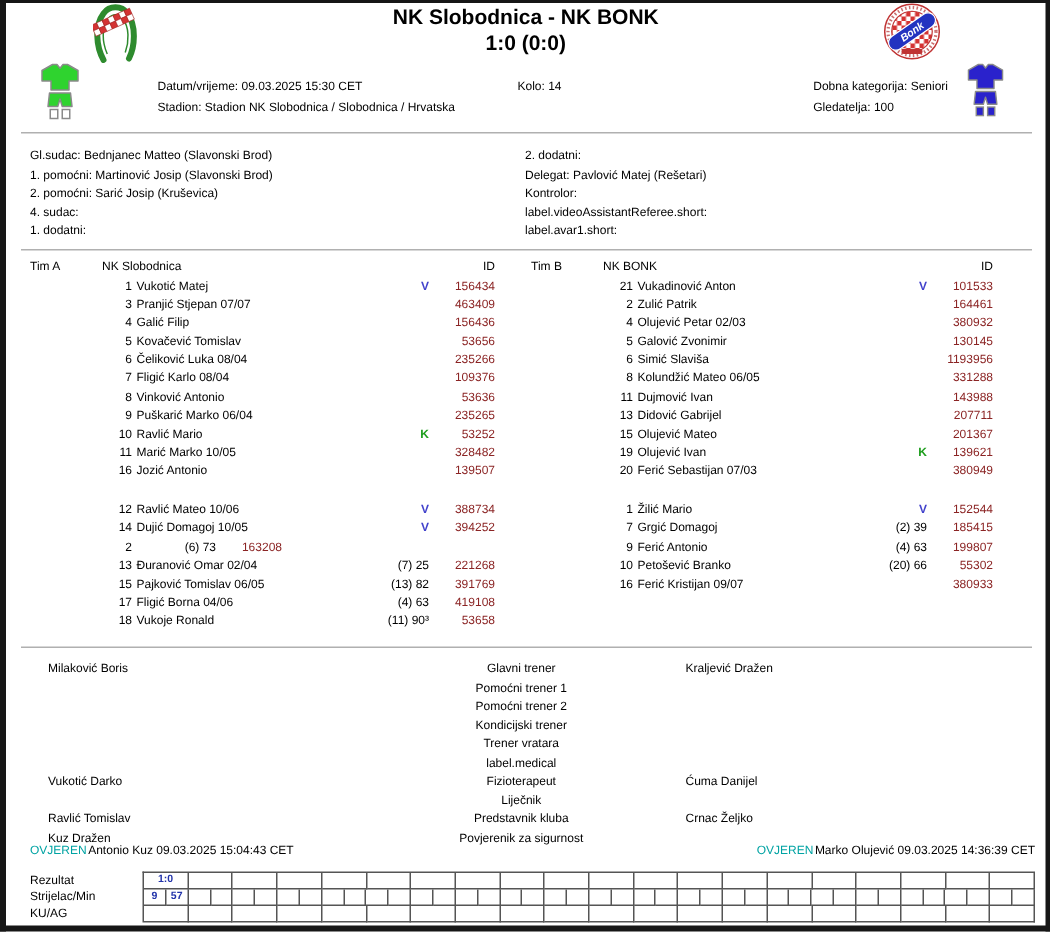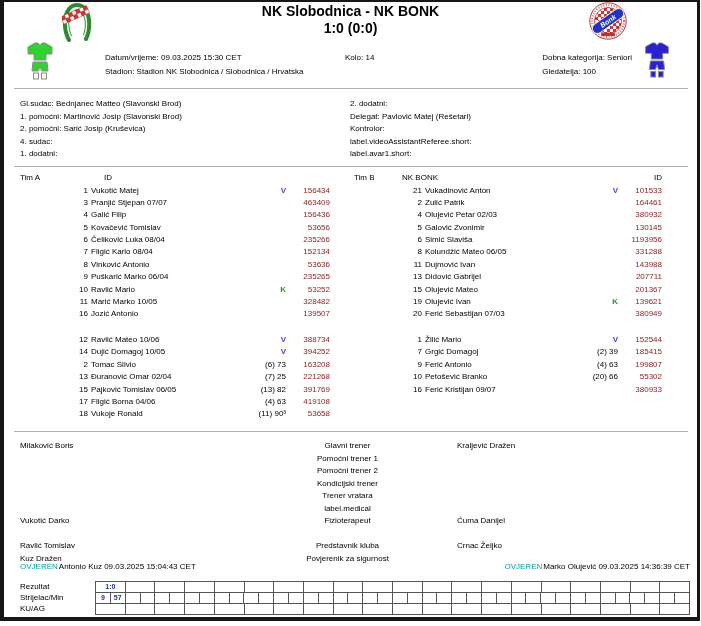--- a/index.html
+++ b/index.html
@@ -30,21 +30,21 @@
   .prow{display:flex;height:12.4px;line-height:12.4px;white-space:nowrap}
   .c-num{width:74px;text-align:right}
   .c-name{flex:1;padding-left:3px;overflow:hidden}
   .c-mark{width:56px;text-align:right}
   .c-mark[data-mark="V"]{color:var(--goalkeeper-mark);font-weight:bold}
   .c-mark[data-mark="K"]{color:var(--captain-mark);font-weight:bold}
   .c-id{width:44px;text-align:right;color:var(--id-number)}
   
   .staff{position:absolute;left:0;top:440px;width:701px;font-size:8px}
   .srow{display:flex;height:12.5px;line-height:12.5px;white-space:nowrap}
-  .s-home{width:250px;padding-left:20px}
+  .s-home{width:250px;padding-left:32px}
   .s-role{width:195px;text-align:center}
   .s-away{flex:1;padding-left:12px}
   
   .cert{position:absolute;top:561px;font-size:8px;line-height:11px;white-space:nowrap}
   .cert .lbl{color:var(--certified);margin-right:1px}
   
   .rt-labels{position:absolute;left:20px;top:581px;font-size:8px}
   .rt-label{height:11px;line-height:11px;white-space:nowrap}
   .rt-grid{position:absolute;left:95px;top:581px;width:595px;border-top:1px solid var(--grid);border-left:1px solid var(--grid)}
   .rt-row{display:flex;height:11px}
@@ -144,20 +144,21 @@
       <div class="oline">Kontrolor:</div>
       <div class="oline">label.videoAssistantReferee.short:</div>
       <div class="oline">label.avar1.short:</div>
     </div>
 
   <div class="hr" style="left:14px;top:166px;width:674px"></div>
 
   <div class="team" style="left:14px;top:172px;width:316px">
     <div class="thdr">
       <span class="th-tim">Tim A</span>
+      <span class="th-name">NK Slobodnica</span>
       <span class="th-id">ID</span>
     </div>
     <div>
 
         <div class="prow">
           <span class="c-num">1</span>
           <span class="c-name">Vukotić Matej</span>
           <span class="c-mark" data-mark="V">V</span>
           <span class="c-id">156434</span>
         </div>
@@ -187,21 +188,21 @@
           <span class="c-num">6</span>
           <span class="c-name">Čeliković Luka 08/04</span>
           <span class="c-mark" data-mark=""></span>
           <span class="c-id">235266</span>
         </div>
 
         <div class="prow">
           <span class="c-num">7</span>
           <span class="c-name">Fligić Karlo 08/04</span>
           <span class="c-mark" data-mark=""></span>
-          <span class="c-id">152134</span>
+          <span class="c-id">109376</span>
         </div>
 
         <div class="prow">
           <span class="c-num">8</span>
           <span class="c-name">Vinković Antonio</span>
           <span class="c-mark" data-mark=""></span>
           <span class="c-id">53636</span>
         </div>
 
         <div class="prow">
@@ -332,21 +333,20 @@
 
       <div class="prow">
         <span class="c-num">14</span>
         <span class="c-name">Dujić Domagoj 10/05</span>
         <span class="c-mark" data-mark="V">V</span>
         <span class="c-id">394252</span>
       </div>
 
       <div class="prow">
         <span class="c-num">2</span>
-        <span class="c-name">Tomac Silvio</span>
         <span class="c-mark" data-mark="(6)  73">(6)  73</span>
         <span class="c-id">163208</span>
       </div>
 
       <div class="prow">
         <span class="c-num">13</span>
         <span class="c-name">Đuranović Omar 02/04</span>
         <span class="c-mark" data-mark="(7)  25">(7)  25</span>
         <span class="c-id">221268</span>
       </div>
@@ -452,20 +452,21 @@
       </div>
 
       <div class="srow">
         <span class="s-home">Vukotić Darko</span>
         <span class="s-role">Fizioterapeut</span>
         <span class="s-away">Ćuma Danijel</span>
       </div>
 
       <div class="srow">
         <span class="s-home"></span>
+        <span class="s-role">Liječnik</span>
         <span class="s-away"></span>
       </div>
 
       <div class="srow">
         <span class="s-home">Ravlić Tomislav</span>
         <span class="s-role">Predstavnik kluba</span>
         <span class="s-away">Crnac Željko</span>
       </div>
 
       <div class="srow">

